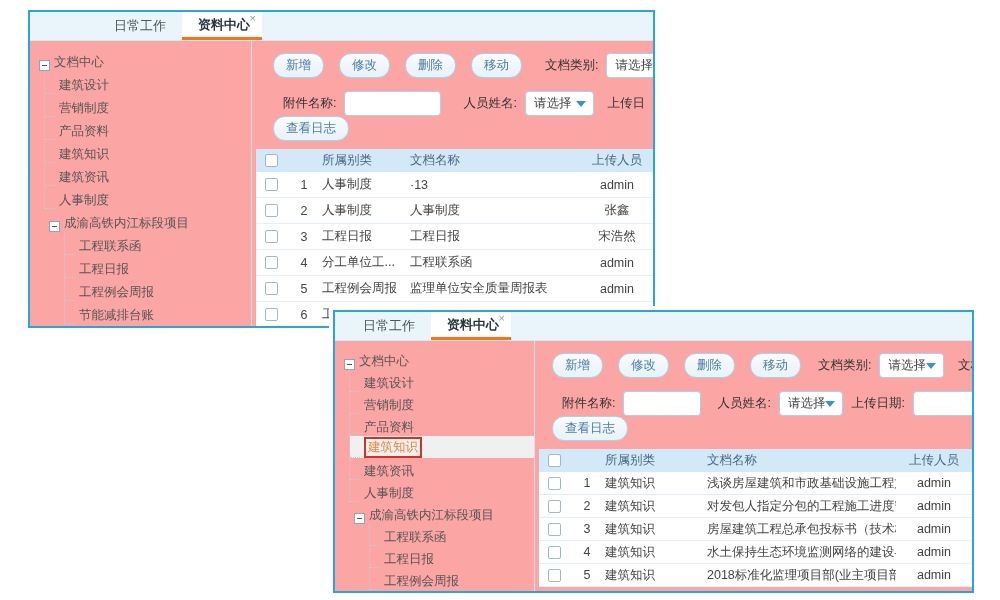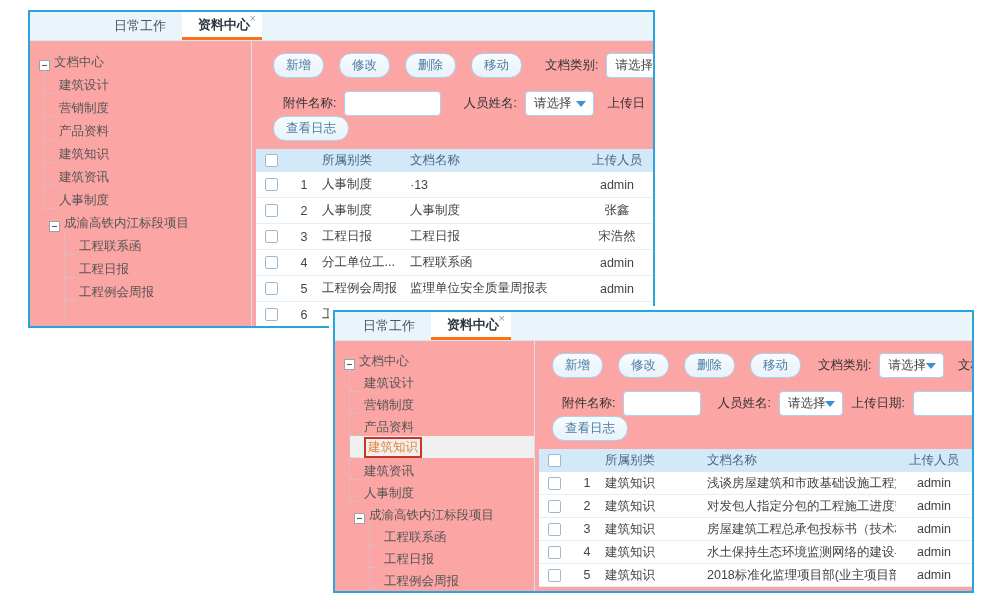--- a/index.html
+++ b/index.html
@@ -170,20 +170,24 @@
         </div>
         <div class="tnode">
           <span class="tdash"></span>
           <span>工程日报</span>
         </div>
         <div class="tnode">
           <span class="tdash"></span>
           <span>工程例会周报</span>
         </div>
         <div class="tnode">
+          <span class="tdash"></span>
+          <span>节能减排台账</span>
+        </div>
+        <div class="tnode">
           
           
         </div>
       </div>
     </div>
 
     <div class="main">
       <div class="trow r1">
         <button class="btn">新增</button>
         <button class="btn">修改</button>

